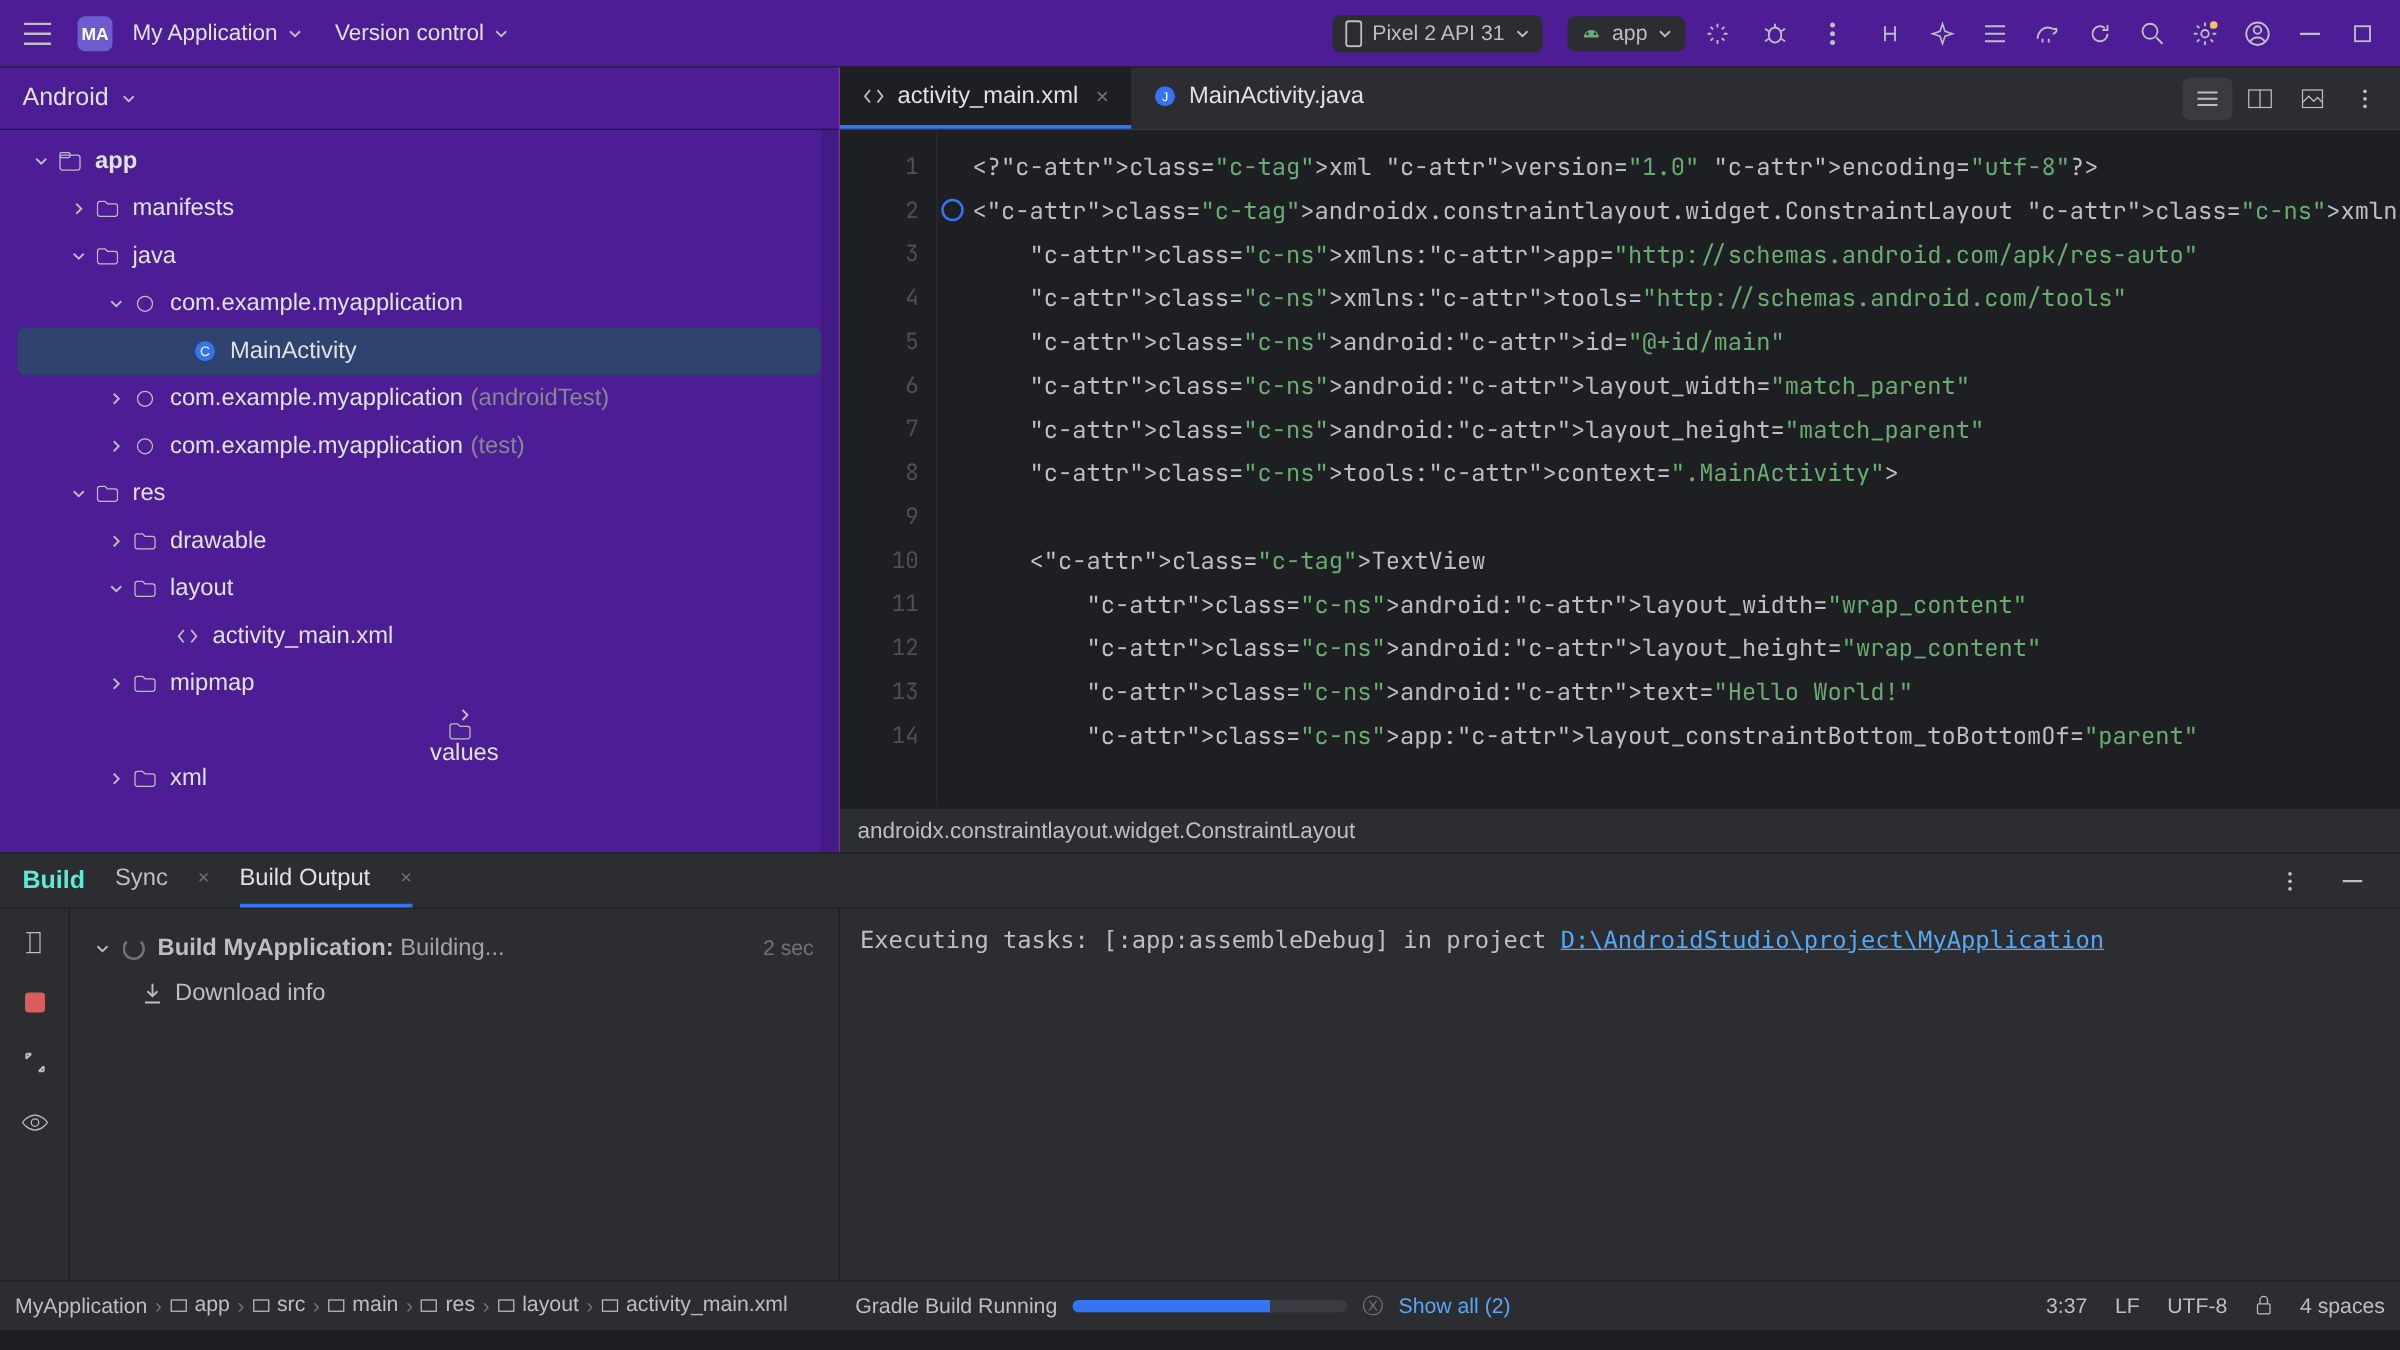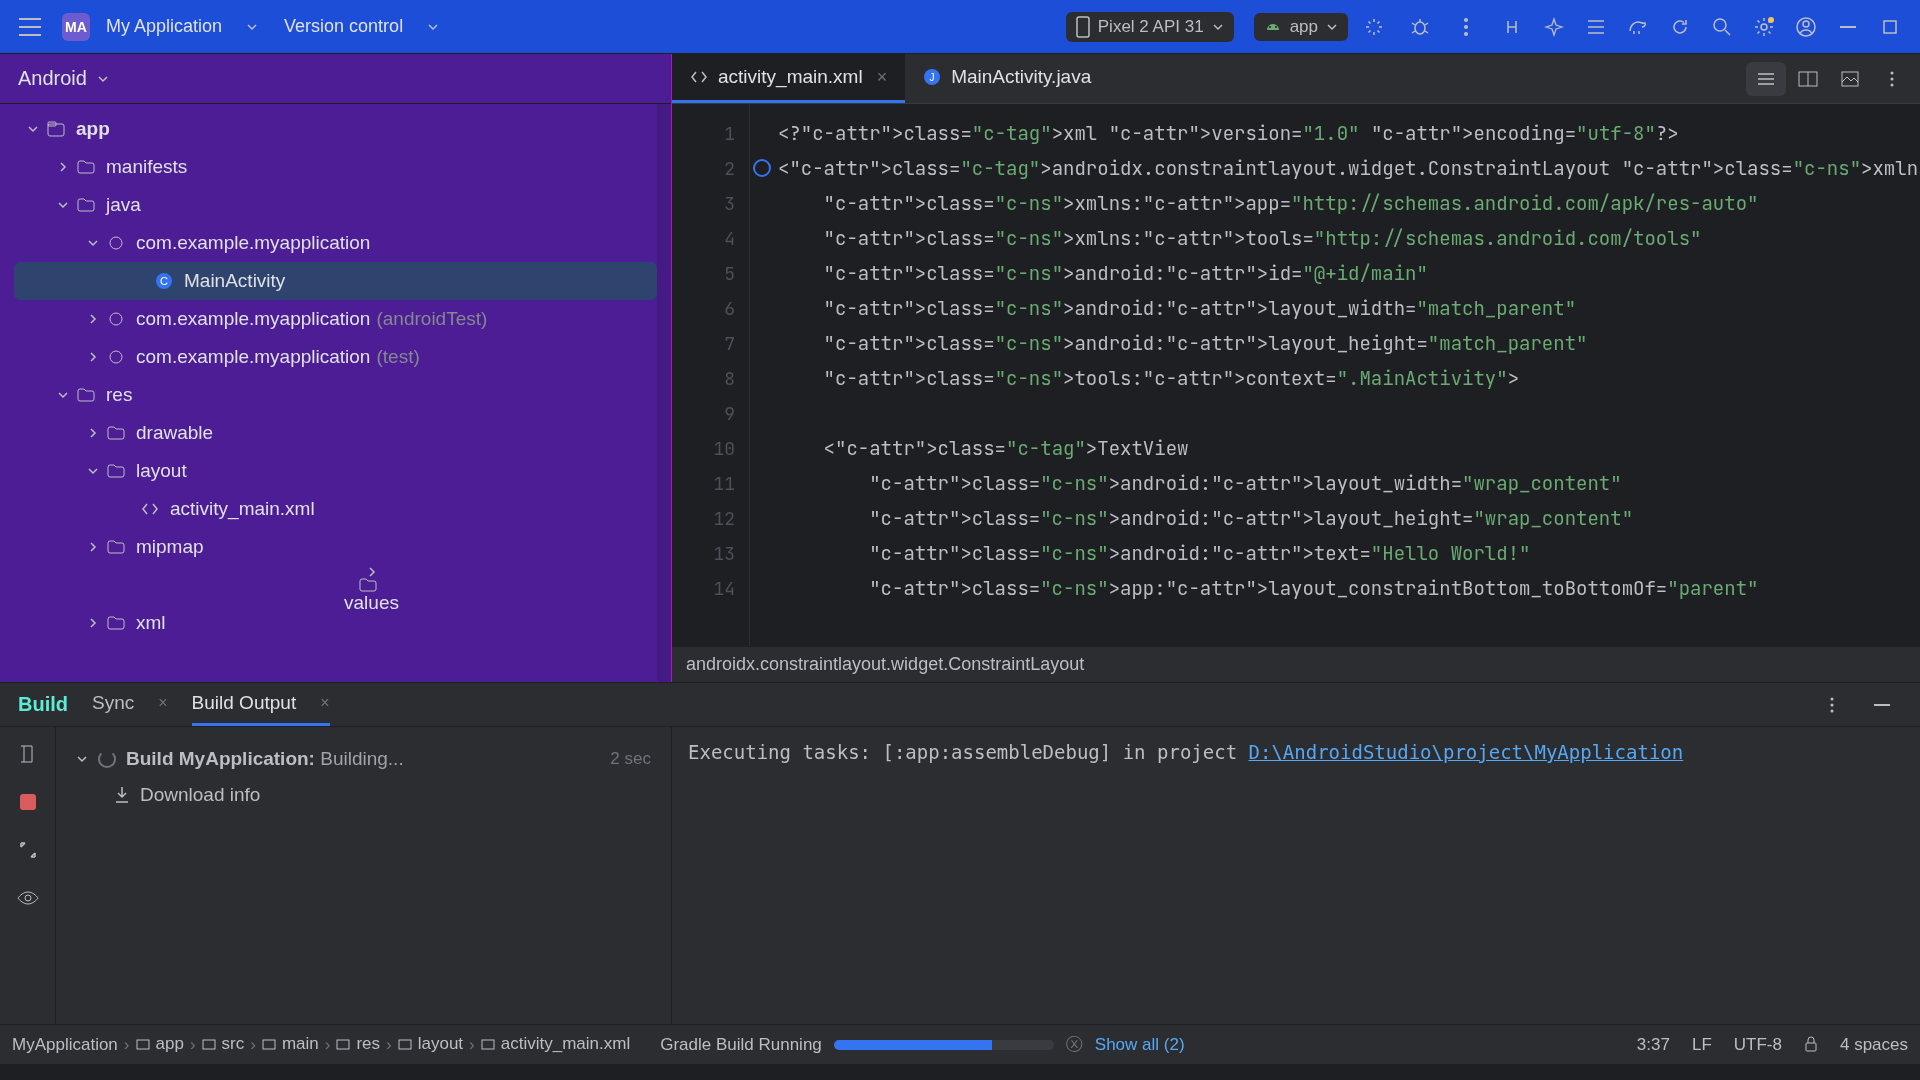--- a/index.html
+++ b/index.html
@@ -7,21 +7,21 @@
 body {
   background: #1e1f22;
   color: #bcbec4;
   font-family: "Segoe UI", Arial, sans-serif;
   font-size: 17px;
   display: flex;
   flex-direction: column;
 }
 .topbar {
   height: 54px;
-  background: #1d4ed8;
+  background: #4c1d95;
   display: flex;
   align-items: center;
   padding: 0 10px;
   gap: 6px;
   border-bottom: 1px solid #1e1f22;
 }
 .hamburger {
   width: 40px; height: 40px;
   display: flex; align-items: center; justify-content: center;
   cursor: pointer; border-radius: 6px;
@@ -30,21 +30,21 @@
   width: 28px; height: 28px;
   background: #6c5ccf;
   border-radius: 6px;
   display: flex; align-items: center; justify-content: center;
   font-size: 14px; font-weight: 600; color: #fff;
   margin-left: 6px;
 }
 .top-item {
   display: flex; align-items: center;
   padding: 6px 10px;
-  gap: 24px;
+  gap: 8px;
   cursor: pointer;
   border-radius: 6px;
   color: #dfe1e5;
   font-size: 18px;
 }
 .chev { width: 12px; height: 12px; }
 .top-spacer { flex: 1; }
 .device-group {
   display: flex; align-items: center; gap: 8px;
   background: #2b2d30;
@@ -266,21 +266,21 @@
   background: #2b2d30;
   display: flex; align-items: center;
   padding: 0 12px;
   font-size: 17px;
   color: #bcbec4;
   gap: 10px;
   border-top: 1px solid #1e1f22;
 }
 .crumb-sep { color: #6f737a; padding: 0 6px; }
 .crumb { display: inline-flex; align-items: center; gap: 6px; }
-.progress-wrap { display: flex; align-items: center; gap: 12px; margin-left: 20px; }
+.progress-wrap { display: flex; align-items: center; gap: 12px; margin-left: 44px; }
 .progress-bar {
   width: 220px; height: 10px;
   background: #393b40;
   border-radius: 5px;
   overflow: hidden;
 }
 .progress-fill { height: 100%; background: #3574f0; width: 72%; }
 .status-right { margin-left: auto; display: flex; align-items: flex-start; gap: 22px; }
 
 svg { display: block; }

